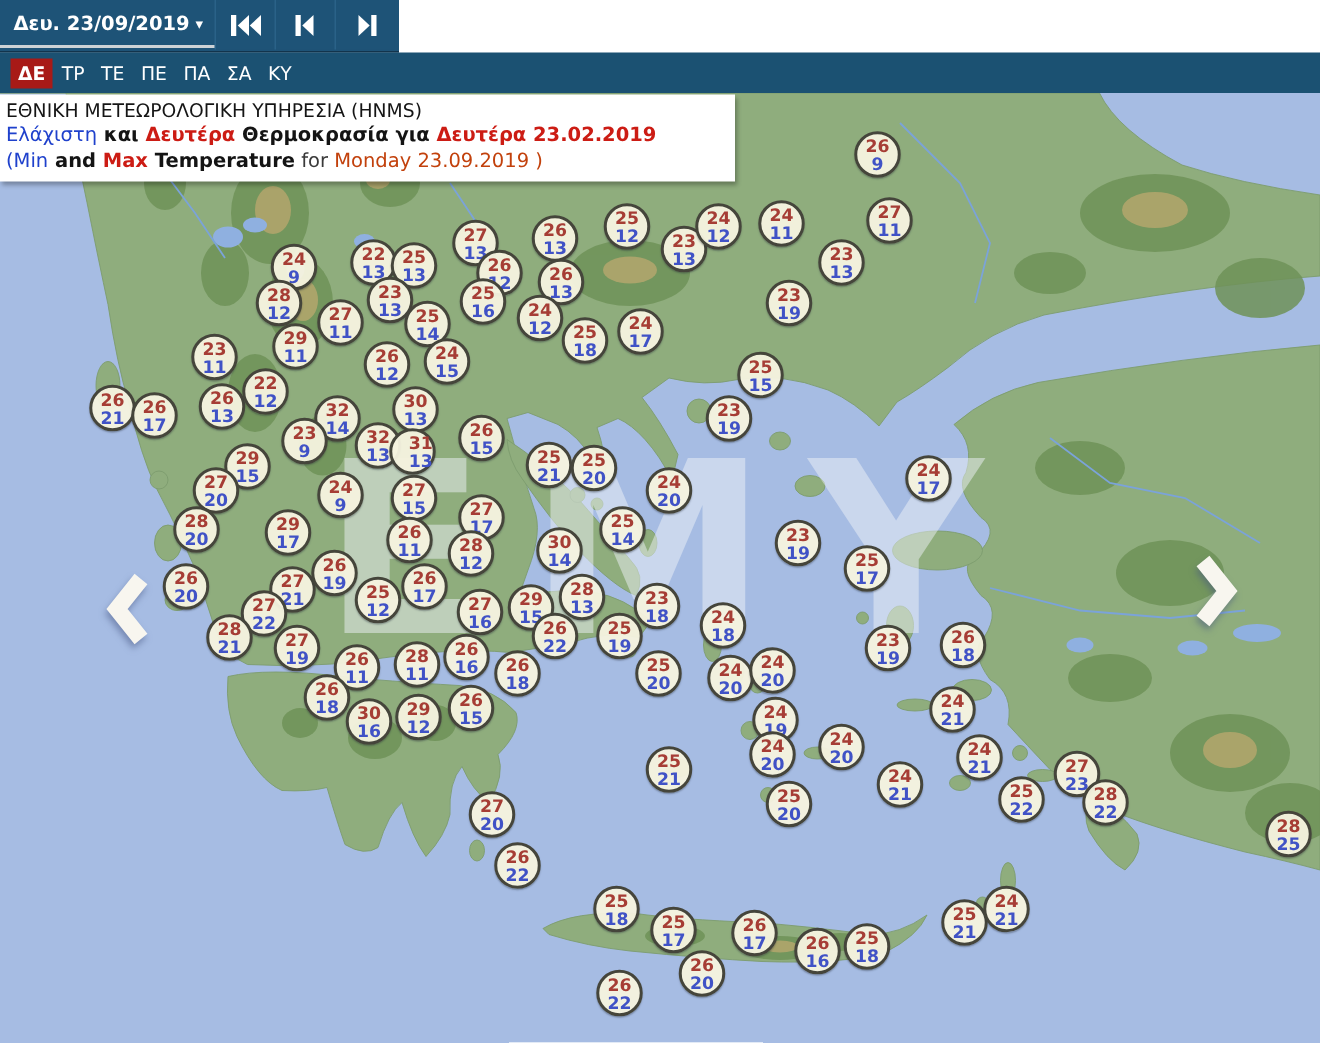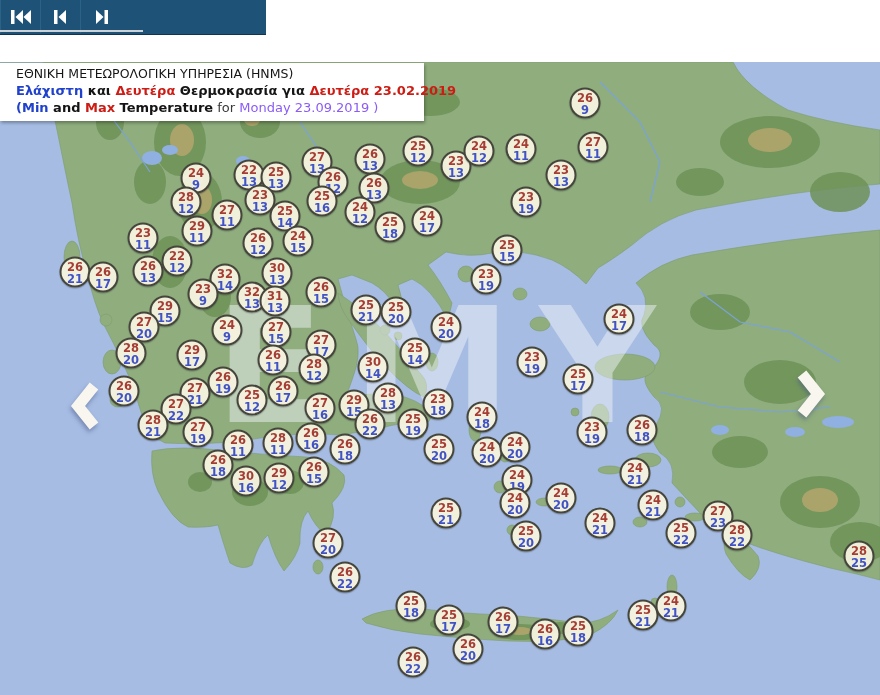--- a/index.html
+++ b/index.html
@@ -26,29 +26,29 @@
   .tab.active{background:#a81a17;font-weight:bold;}
 
   
   .map{position:absolute;top:62px;left:0;width:880px;height:633px;overflow:hidden;background:#a6bce3;}
   .map svg.terrain{position:absolute;top:0;left:0;}
 
   .watermark{position:absolute;left:215px;top:225px;font-size:160px;font-weight:bold;
              letter-spacing:28px;color:rgba(238,242,248,0.5);pointer-events:none;line-height:1;z-index:2;}
 
   
-  .legend-box{position:absolute;top:1px;left:0;width:424px;background:#fff;z-index:6;
-              padding:3px 6px 5px 16px;box-sizing:border-box;box-shadow:1px 2px 3px rgba(0,0,0,.3);}
+  .legend-box{position:absolute;top:1px;left:0;width:490px;background:#fff;z-index:6;
+              padding:3px 6px 5px 4px;box-sizing:border-box;box-shadow:1px 2px 3px rgba(0,0,0,.3);}
   .legend-title{font-size:12.5px;color:#151515;line-height:16px;}
   .legend-line{font-size:13px;line-height:17px;white-space:nowrap;}
-  .seg-min{color:#1f41cc;font-weight:bold;}
+  .seg-min{color:#1f41cc;font-weight:normal;}
   .seg-max{color:#cc1c14;font-weight:bold;}
   .seg-plain{color:#141414;font-weight:bold;}
   .seg-muted{color:#3a3a3a;font-weight:normal;}
-  .seg-max-light{color:#8b5cf6;font-weight:normal;}
+  .seg-max-light{color:#c2410c;font-weight:normal;}
 
   
   #stations{position:absolute;top:0;left:0;width:880px;height:633px;z-index:3;}
   .station{position:absolute;width:31px;height:31px;border-radius:50%;
            background:rgba(245,242,223,0.96);border:2px solid #45453b;box-sizing:border-box;
            transform:translate(-50%,-50%);display:flex;flex-direction:column;
            align-items:center;justify-content:center;
            font-size:11.5px;font-weight:bold;line-height:12px;
            box-shadow:0 1px 1px rgba(40,50,60,.35);}
   .station .max{color:#a63d35;}
@@ -60,20 +60,24 @@
   .chev.left{left:70px;top:318px;}
   .chev.right{left:796px;top:306px;}
 </style>
 </head>
 <body>
 
 <div class="app">
 
   <div class="topbar">
     <div class="topbar-dark">
+      <div class="date-dropdown">
+        <span>Δευ. 23/09/2019</span>
+        <span class="date-caret">▾</span>
+      </div>
       <div class="nav-buttons">
         <button class="nav-btn">
           <svg width="22" height="14" viewBox="0 0 22 14">
             <rect x="1" y="0" width="3.5" height="14" fill="#fff"></rect>
             <polygon points="13,0 5.5,7 13,14" fill="#fff"></polygon>
             <polygon points="21,0 13.5,7 21,14" fill="#fff"></polygon>
           </svg>
         </button>
         <button class="nav-btn">
           <svg width="16" height="14" viewBox="0 0 16 14">
@@ -85,20 +89,29 @@
           <svg width="16" height="14" viewBox="0 0 16 14">
             <polygon points="3,0 10.5,7 3,14" fill="#fff"></polygon>
             <rect x="11.5" y="0" width="3.5" height="14" fill="#fff"></rect>
           </svg>
         </button>
       </div>
       <div class="date-underline"></div>
     </div>
   </div>
 
+  <div class="tabbar">
+      <div class="tab active">ΔΕ</div>
+      <div class="tab">ΤΡ</div>
+      <div class="tab">ΤΕ</div>
+      <div class="tab">ΠΕ</div>
+      <div class="tab">ΠΑ</div>
+      <div class="tab">ΣΑ</div>
+      <div class="tab">ΚΥ</div>
+    </div>
 
   <div class="map">
 
     <svg class="terrain" width="880" height="633" viewBox="0 0 880 633">
       <rect width="880" height="633" fill="#a6bce3"></rect>
       <g fill="#8fad7d" stroke="#7d9c6e" stroke-width="0.6">
 
         <path d="M0,0 L733,0 Q745,25 788,48 Q825,60 880,68 L880,122 Q800,128 696,148 Q660,158 632,183 Q612,198 598,206 L586,222 Q570,206 552,198 Q520,186 492,191 Q470,196 446,190 L428,203 Q440,218 452,241 L448,258 Q440,242 430,231 Q421,221 412,217 L398,223 Q404,240 404,258 L394,243 Q386,229 372,221 L352,213 L338,217 Q346,248 356,277 Q362,292 352,318 L346,335 Q375,330 396,333 Q416,336 434,352 L426,363 Q406,358 378,367 L340,373 Q300,369 240,379 Q205,383 165,381 L150,373 Q142,356 134,327 Q124,301 104,263 Q94,242 86,207 Q78,181 72,141 Q66,113 58,73 Q52,45 44,0 Z"></path>
 
         <path d="M880,168 Q790,176 692,193 Q660,200 636,221 Q650,234 644,253 Q636,264 654,283 Q668,292 650,309 Q638,316 654,335 Q668,344 656,363 Q646,372 660,391 Q676,400 672,421 Q684,434 700,451 Q714,464 742,479 Q775,492 830,506 Q858,512 880,518 Z"></path>
@@ -346,21 +359,21 @@
           <span class="min">9</span>
         </div>
         <div class="station" style="left: 277px; top: 211px;">
           <span class="max">30</span>
           <span class="min">13</span>
         </div>
         <div class="station" style="left: 252px; top: 235px;">
           <span class="max">32</span>
           <span class="min">13</span>
         </div>
-        <div class="station" style="left: 275px; top: 239px;">
+        <div class="station" style="left: 275px; top: 239px; align-items: flex-end;">
           <span class="max">31</span>
           <span class="min">13</span>
         </div>
         <div class="station" style="left: 165px; top: 249px;">
           <span class="max">29</span>
           <span class="min">15</span>
         </div>
         <div class="station" style="left: 144px; top: 265px;">
           <span class="max">27</span>
           <span class="min">20</span>

